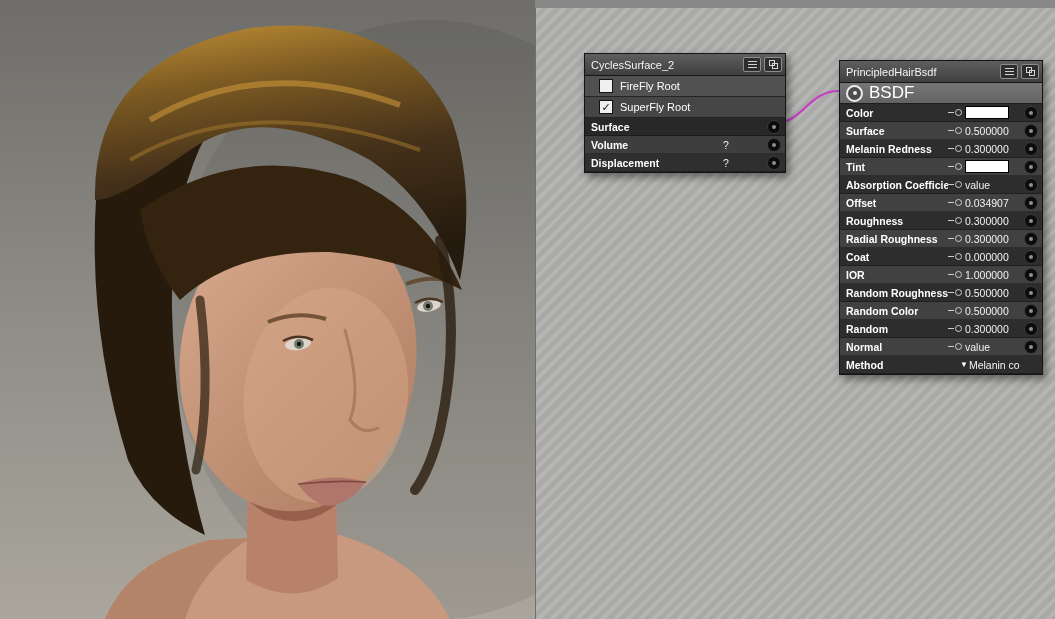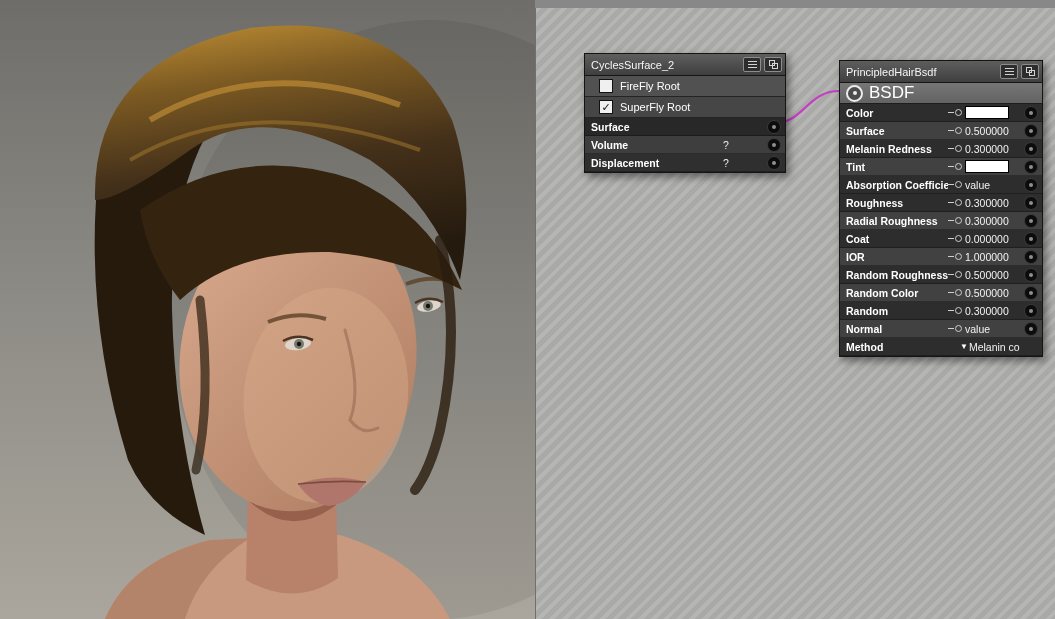--- a/index.html
+++ b/index.html
@@ -247,20 +247,31 @@
         <span class="plabel">Absorption Coefficient</span>
         <span class="sock">
             <i class="sline"></i>
             <i class="scirc"></i>
           </span>
         <span class="pvalue">value</span>
         <span class="dot">
             <span class="dot-in"></span>
           </span>
       </div>
+      <div class="prow row-a">
+        <span class="plabel">Offset</span>
+        <span class="sock">
+            <i class="sline"></i>
+            <i class="scirc"></i>
+          </span>
+        <span class="pvalue">0.034907</span>
+        <span class="dot">
+            <span class="dot-in"></span>
+          </span>
+      </div>
       <div class="prow row-b">
         <span class="plabel">Roughness</span>
         <span class="sock">
             <i class="sline"></i>
             <i class="scirc"></i>
           </span>
         <span class="pvalue">0.300000</span>
         <span class="dot">
             <span class="dot-in"></span>
           </span>

